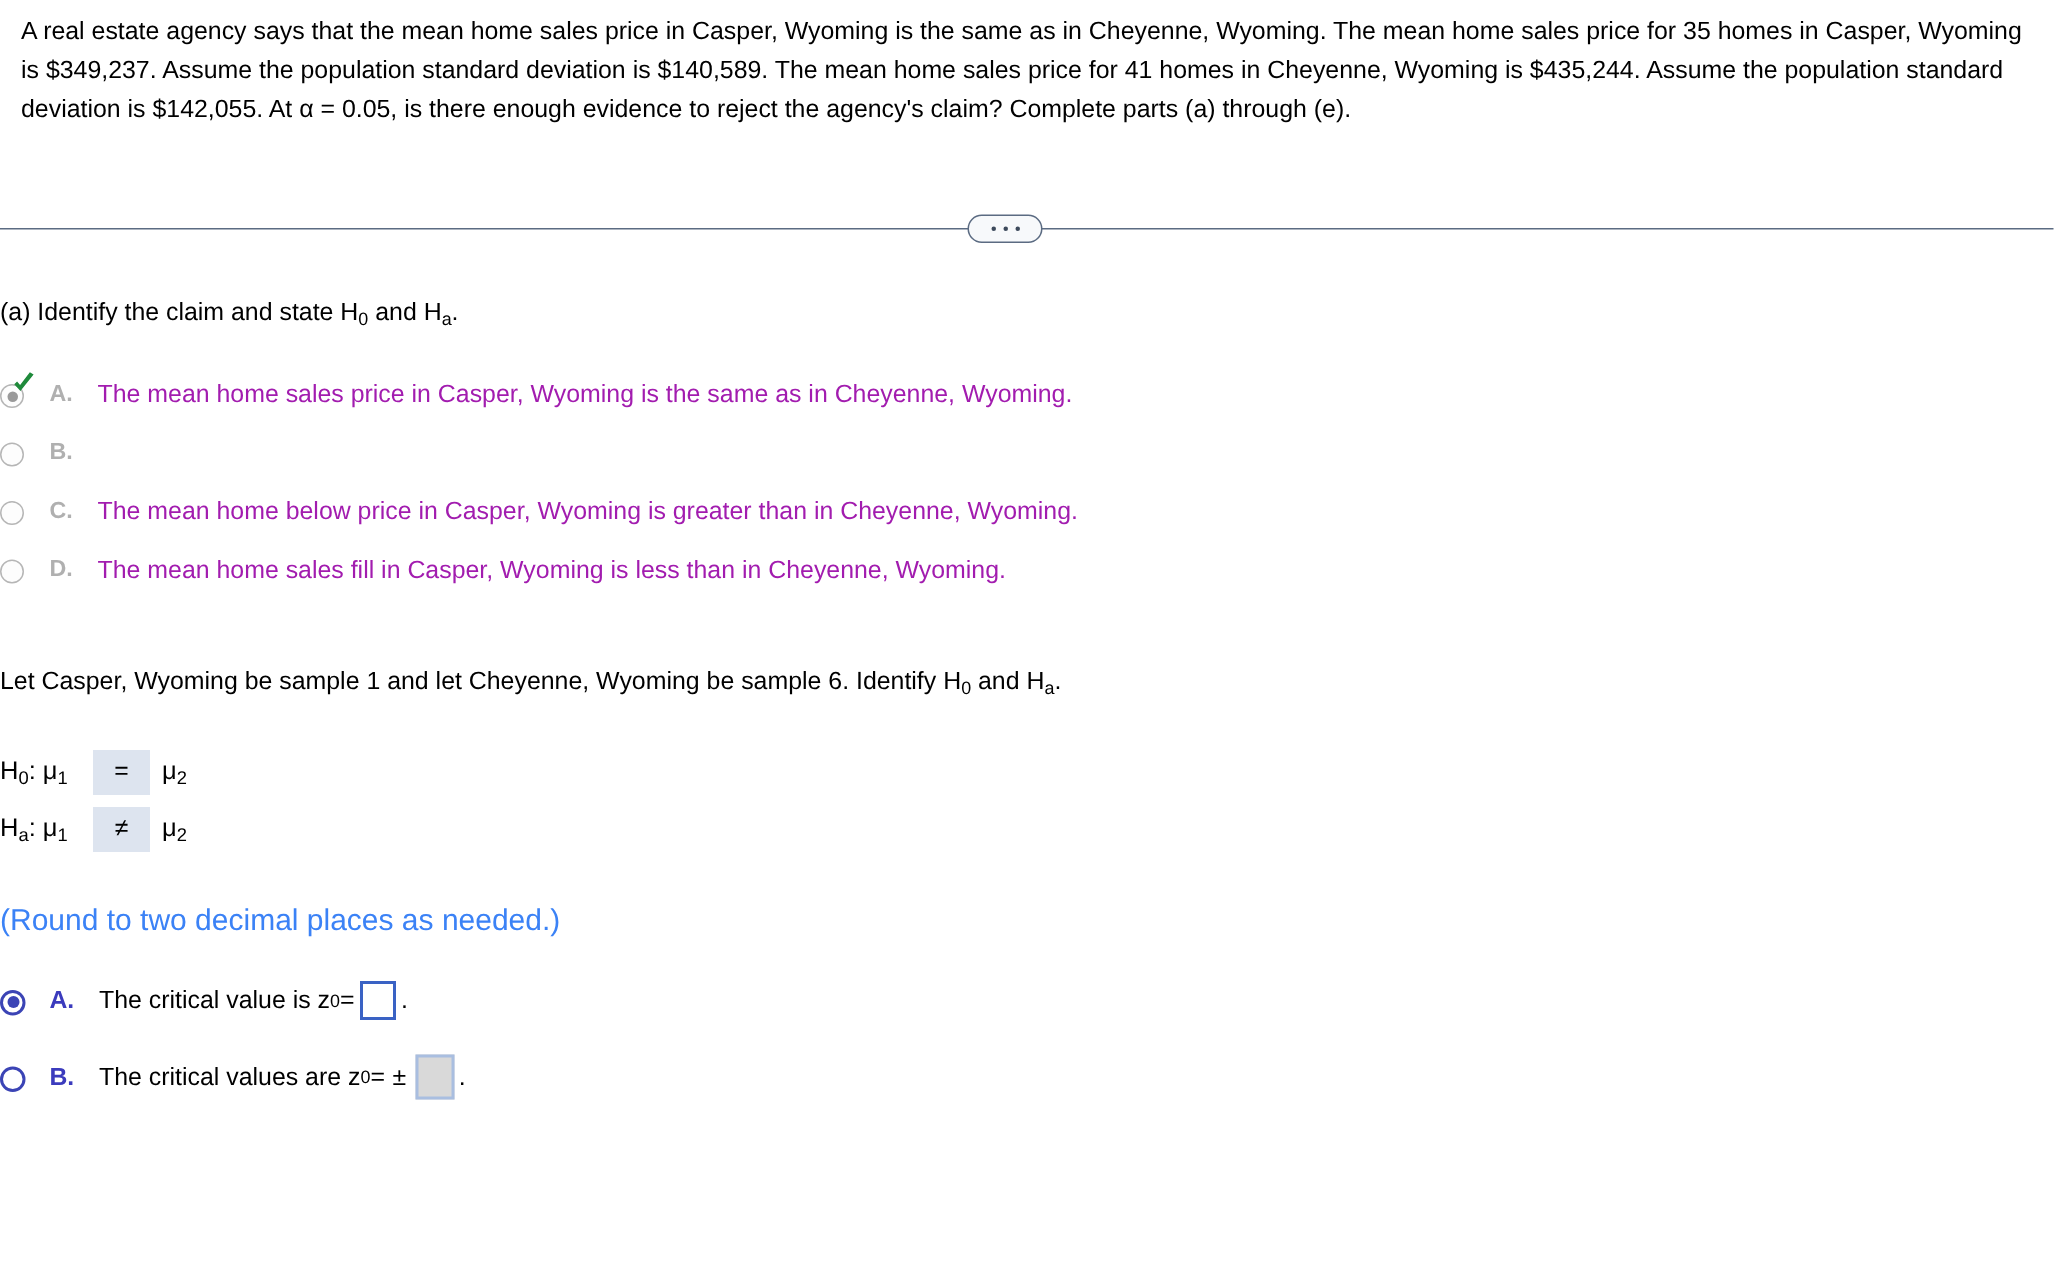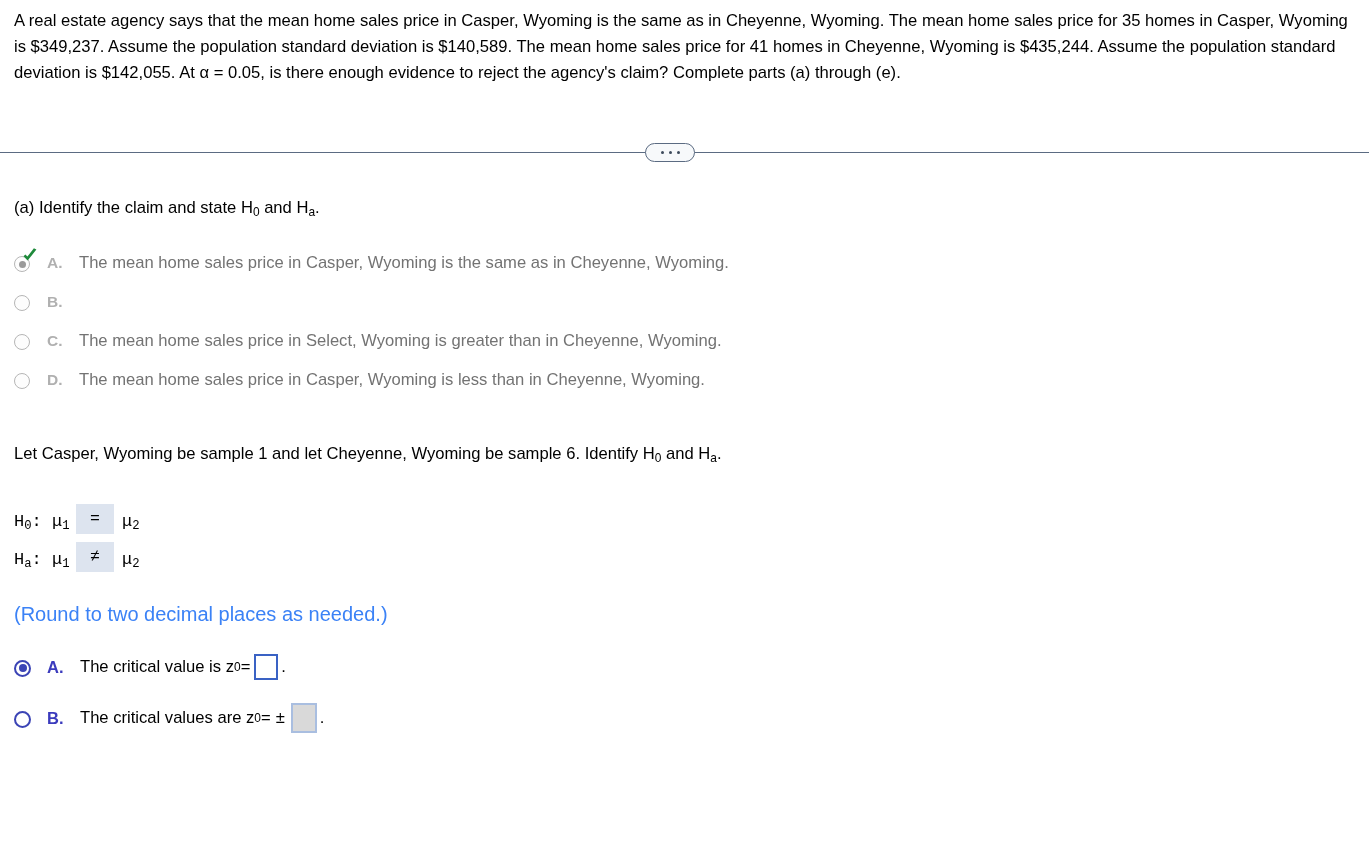--- a/index.html
+++ b/index.html
@@ -71,21 +71,21 @@
   .ellipsis-pill .dot {
     width: 3px;
     height: 3px;
     border-radius: 50%;
     background: #3d4a5c;
   }
 
   
   .content {
     position: absolute;
-    left: 14px;
+    left: 0;
     top: 196px;
     width: 1340px;
   }
 
   .line-a {
     font-size: 16.6px;
     line-height: 24px;
     margin: 0 0 2px 0;
   }
   .question-line {
@@ -151,40 +151,39 @@
     flex: 0 0 auto;
     width: 32px;
     font-size: 16.2px;
     line-height: 22px;
     font-weight: normal;
   }
   .choice-letter.dim { color: #b0b0b0; font-weight: bold; font-size: 15.5px;}
   .choice-text {
     font-size: 16.6px;
     line-height: 22px;
-    color: #737373;
+    color: #a21caf;
   }
 
   
   .sample-line {
     margin-top: 34px;
     font-size: 16.6px;
     line-height: 24px;
   }
 
   
   .hypotheses {
     margin-top: 25px;
   }
   .hyp-row {
     display: flex;
-    align-items: flex-end;
+    align-items: center;
     height: 38px;
     font-size: 17px;
-    font-family: Liberation Mono, monospace;
   }
   .hyp-label {
     width: 62px;
     flex: 0 0 62px;
     white-space: nowrap;
   }
   .op-box {
     width: 38px;
     height: 30px;
     background: #dde4ef;
@@ -309,29 +308,29 @@
           <span class="radio grey"></span>
         </span>
         <span class="choice-letter dim">B.</span>
       </div>
 
       <div class="choice-row">
         <span class="radio-slot">
           <span class="radio grey"></span>
         </span>
         <span class="choice-letter dim">C.</span>
-        <span class="choice-text">The mean home sales price in Select, Wyoming is greater than in Cheyenne, Wyoming.</span>
+        <span class="choice-text">The mean home below price in Casper, Wyoming is greater than in Cheyenne, Wyoming.</span>
       </div>
 
       <div class="choice-row">
         <span class="radio-slot">
           <span class="radio grey"></span>
         </span>
         <span class="choice-letter dim">D.</span>
-        <span class="choice-text">The mean home sales price in Casper, Wyoming is less than in Cheyenne, Wyoming.</span>
+        <span class="choice-text">The mean home sales fill in Casper, Wyoming is less than in Cheyenne, Wyoming.</span>
       </div>
     </div>
 
     <div class="sample-line"><span>Let Casper, Wyoming be sample 1 and let Cheyenne, Wyoming be sample 6. Identify H</span><sub>0</sub><span> and H</span><sub>a</sub><span>.</span></div>
 
     <div class="hypotheses">
 
       <div class="hyp-row">
         <span class="hyp-label"><span>H</span><sub>0</sub><span>:</span>
           <span>μ</span><sub>1</sub></span>

